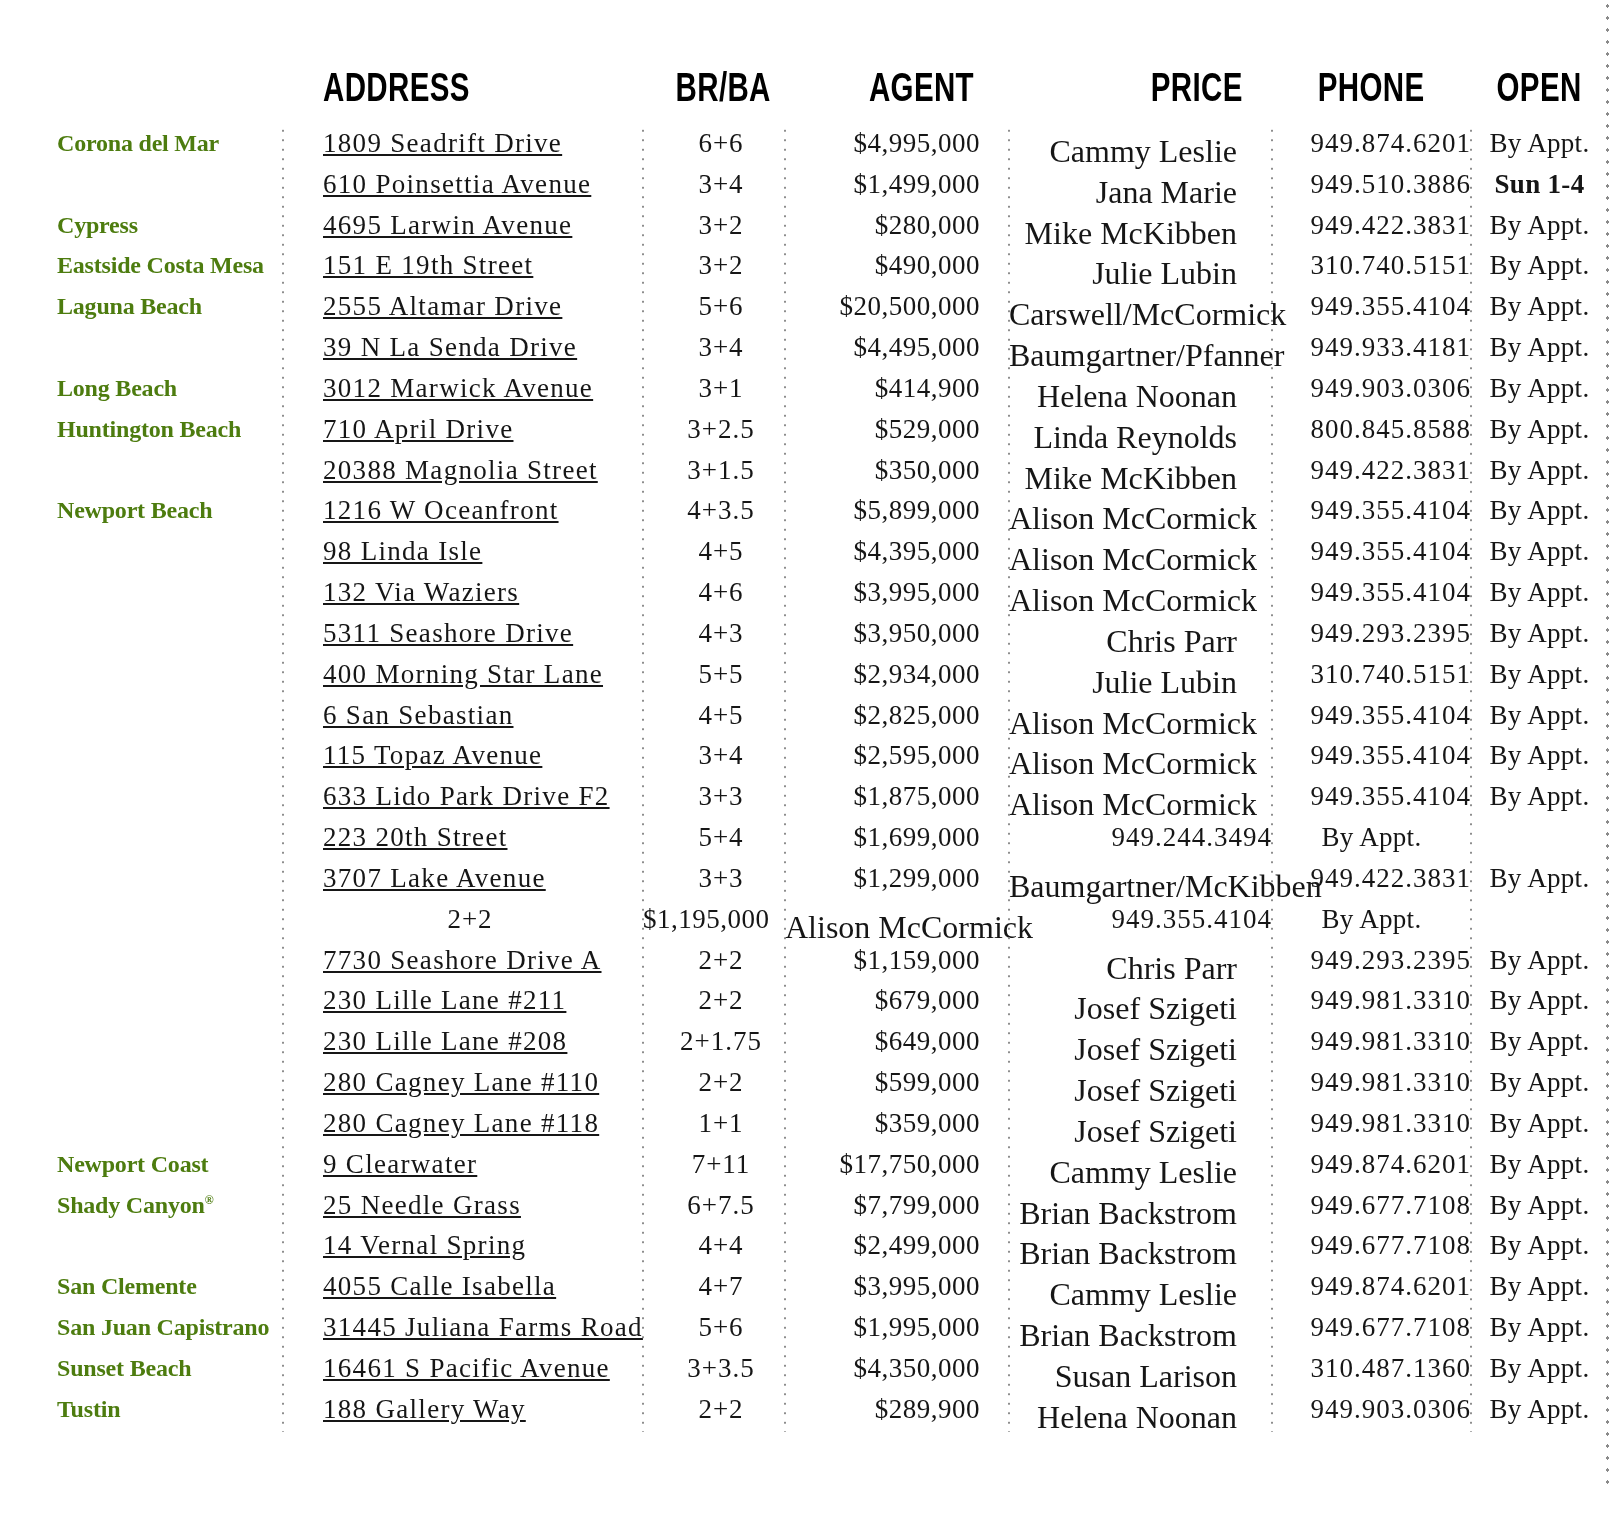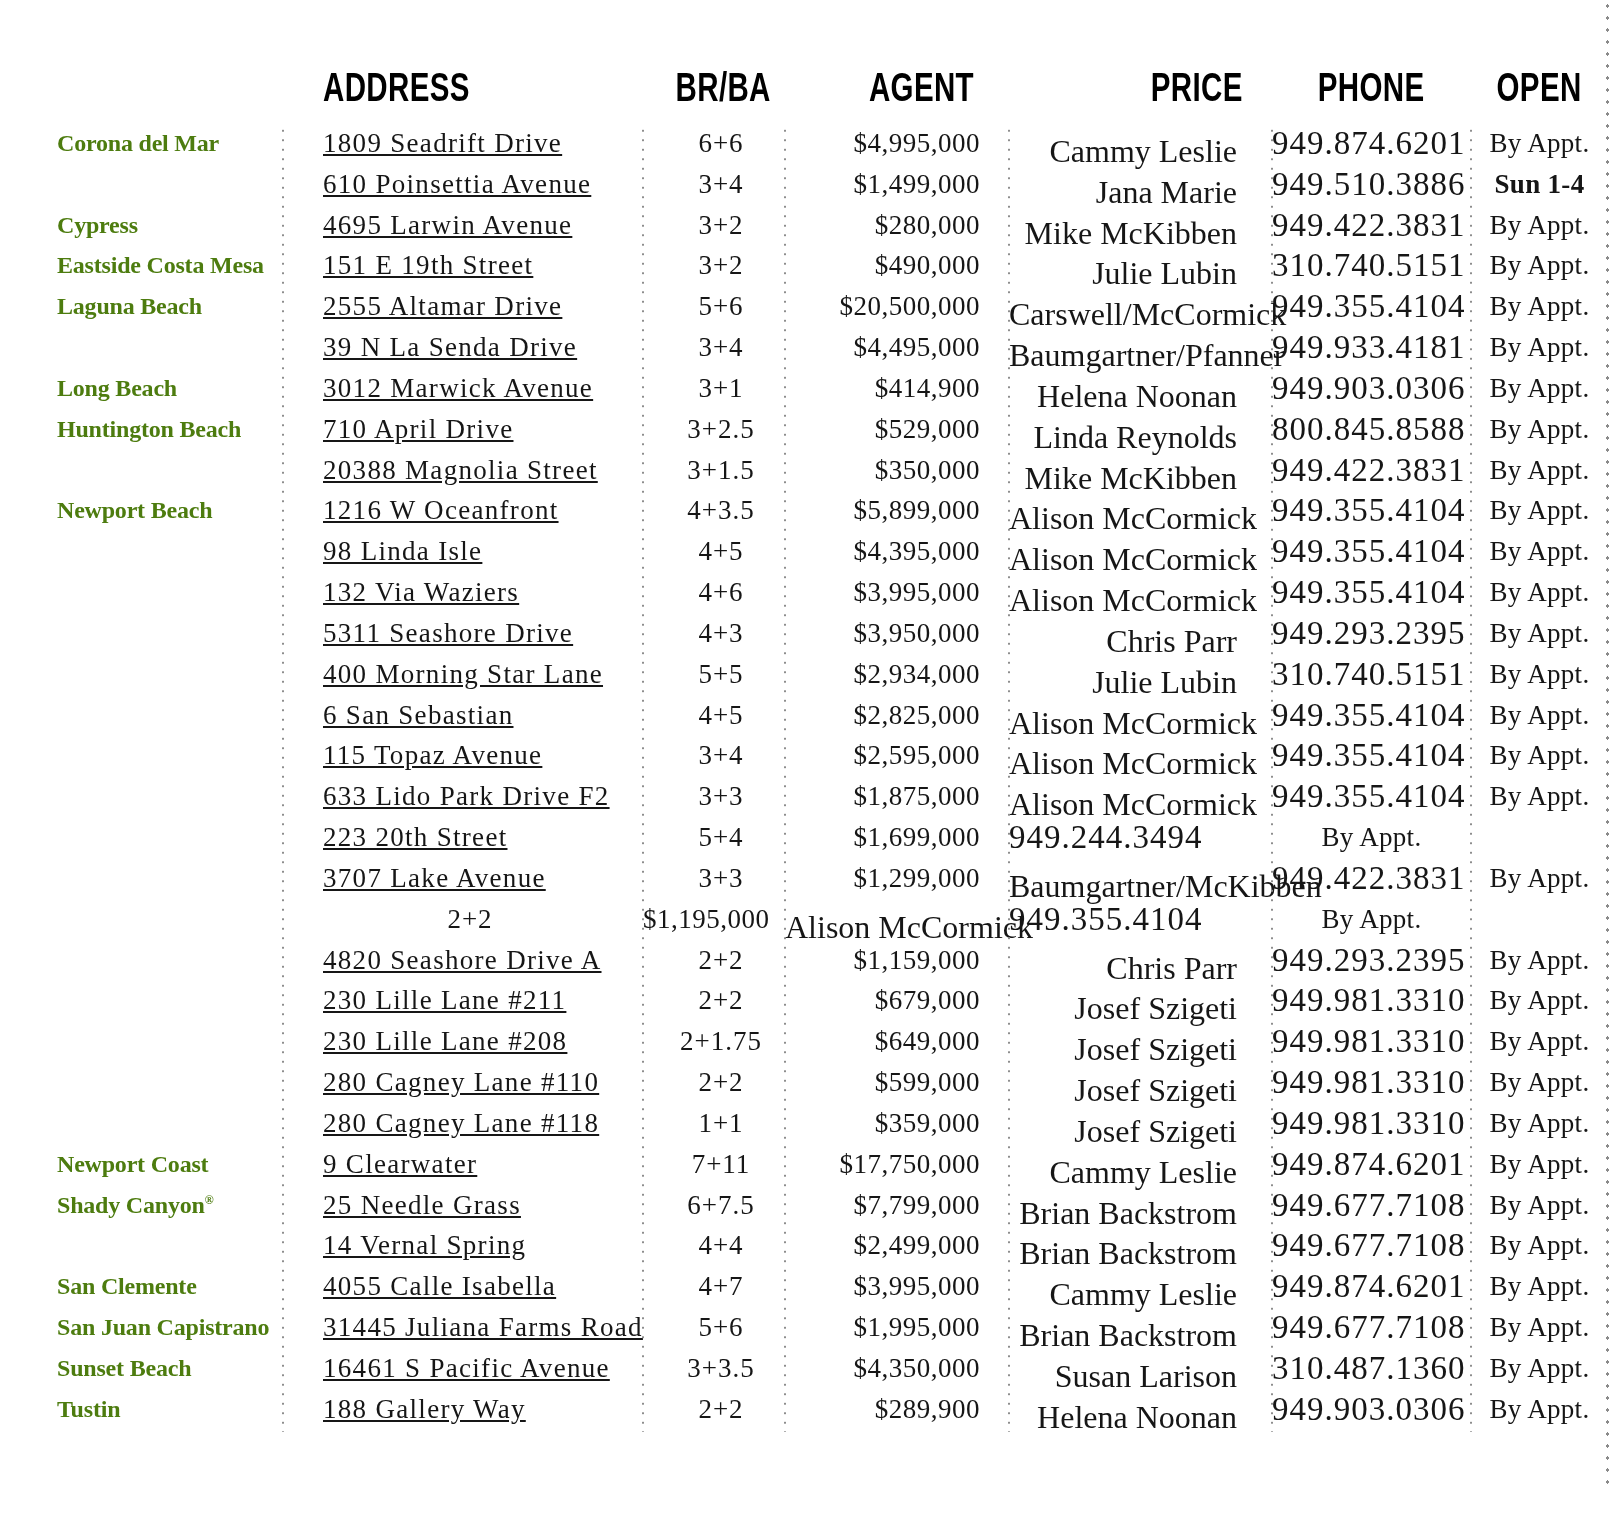--- a/index.html
+++ b/index.html
@@ -49,21 +49,21 @@
   .cell { white-space: nowrap; overflow: visible; }
   .cell-city {
     padding-left: 57px; text-align: left;
     font-weight: 700; font-size: 24px; letter-spacing: -0.2px; color: #4d7c0f;
   }
   .cell-city sup { font-size: 12px; letter-spacing: 0; vertical-align: super; line-height: 0; }
   .cell-address { padding-left: 40px; text-align: left; font-size: 27px; letter-spacing: 1.3px; text-decoration: underline; }
   .cell-brba { padding-left: 14px; text-align: center; font-size: 27px; letter-spacing: 1px; }
   .cell-price { padding-right: 29px; text-align: right; font-size: 27px; letter-spacing: 0.5px; }
   .cell-agent { padding-right: 35px; text-align: right; font-size: 32px; margin-top: 8px; }
-  .cell-phone { text-align: left; font-size: 33px; letter-spacing: 1px; }
+  .cell-phone { text-align: right; font-size: 27px; letter-spacing: 1px; }
   .cell-open { text-align: center; font-size: 27px; letter-spacing: 0.3px; }
   .cell-open.bold { font-weight: 700; }
 
   
   .vsep {
     position: absolute;
     width: 4px;
     top: 126px;
     height: 1306px;
     background-image: radial-gradient(circle 1.3px at 50% 50%, #8d8d8d 95%, rgba(0,0,0,0));
@@ -289,21 +289,21 @@
     <div class="cell cell-city"></div>
     <div class="cell cell-brba">2+2</div>
     <div class="cell cell-price">$1,195,000</div>
     <div class="cell cell-agent">Alison McCormick</div>
     <div class="cell cell-phone">949.355.4104</div>
     <div class="cell cell-open">By Appt.</div>
   </div>
 
   <div class="grid-row listing-row">
     <div class="cell cell-city"></div>
-    <div class="cell cell-address">4820 Seashore Drive A</div>
+    <div class="cell cell-address">7730 Seashore Drive A</div>
     <div class="cell cell-brba">2+2</div>
     <div class="cell cell-price">$1,159,000</div>
     <div class="cell cell-agent">Chris Parr</div>
     <div class="cell cell-phone">949.293.2395</div>
     <div class="cell cell-open">By Appt.</div>
   </div>
 
   <div class="grid-row listing-row">
     <div class="cell cell-city"></div>
     <div class="cell cell-address">230 Lille Lane #211</div>

